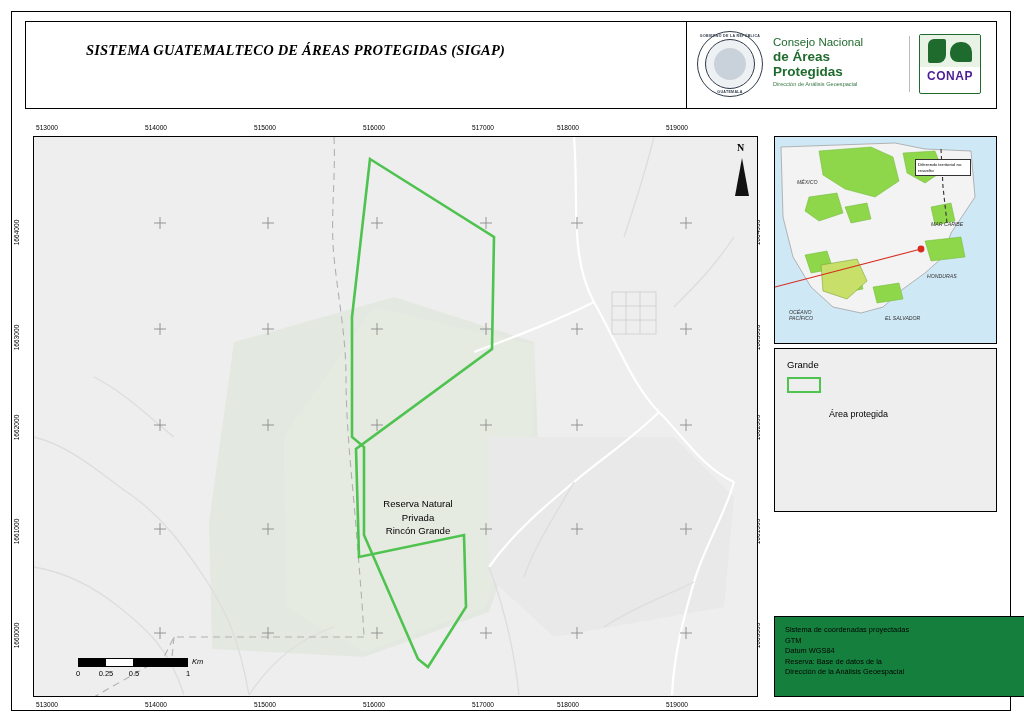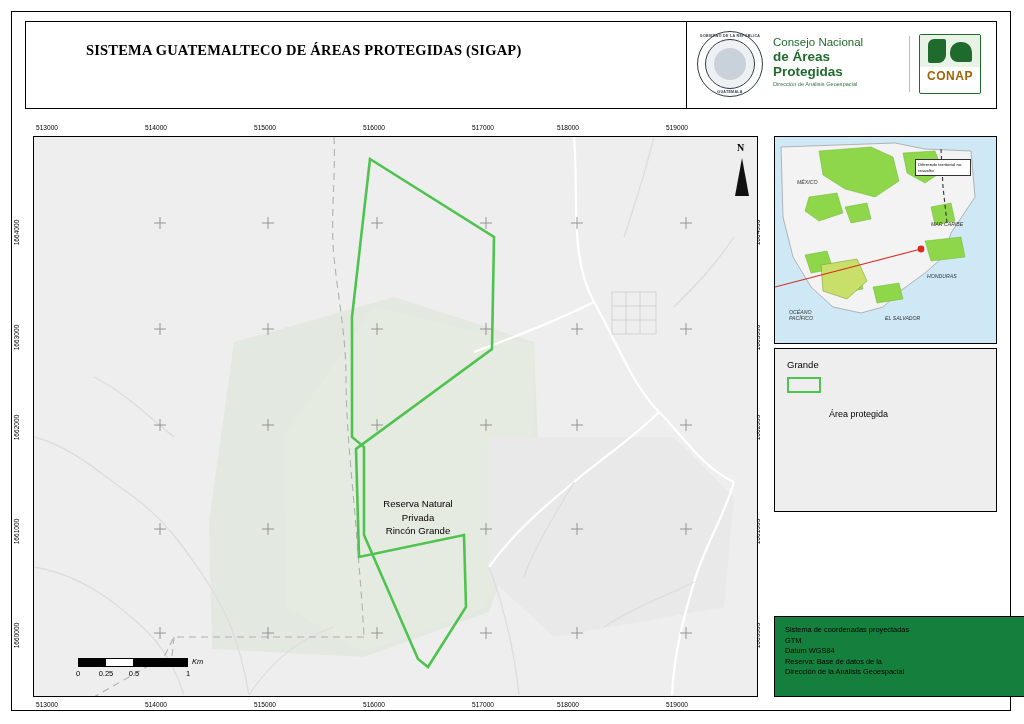--- a/index.html
+++ b/index.html
@@ -40,20 +40,21 @@
   }
   .title-main {
     position: absolute;
     left: 60px; top: 20px;
     width: 600px;
     font-size: 14.5px;
     font-weight: bold;
     font-family: "Liberation Serif", serif;
     letter-spacing: 0.2px;
     color: #000;
+    font-style: italic;
   }
   .title-sub {
     position: absolute;
     left: 190px; top: 48px;
     width: 460px;
     font-size: 10.5px;
     color: #000;
   }
   .logo-zone {
     position: absolute;
@@ -166,21 +167,21 @@
     background: #1f6b2e;
     border-radius: 10px 10px 2px 8px;
   }
   .conap-word {
     position: absolute;
     left: 0; top: 34px;
     width: 100%;
     text-align: center;
     font-size: 12px;
     font-weight: bold;
-    color: #a16207;
+    color: #4c1d95;
     letter-spacing: 0.5px;
   }
 
   
   .map-panel {
     position: absolute;
     left: 33px; top: 136px;
     width: 725px; height: 561px;
     border: 1px solid #000;
     box-sizing: border-box;

